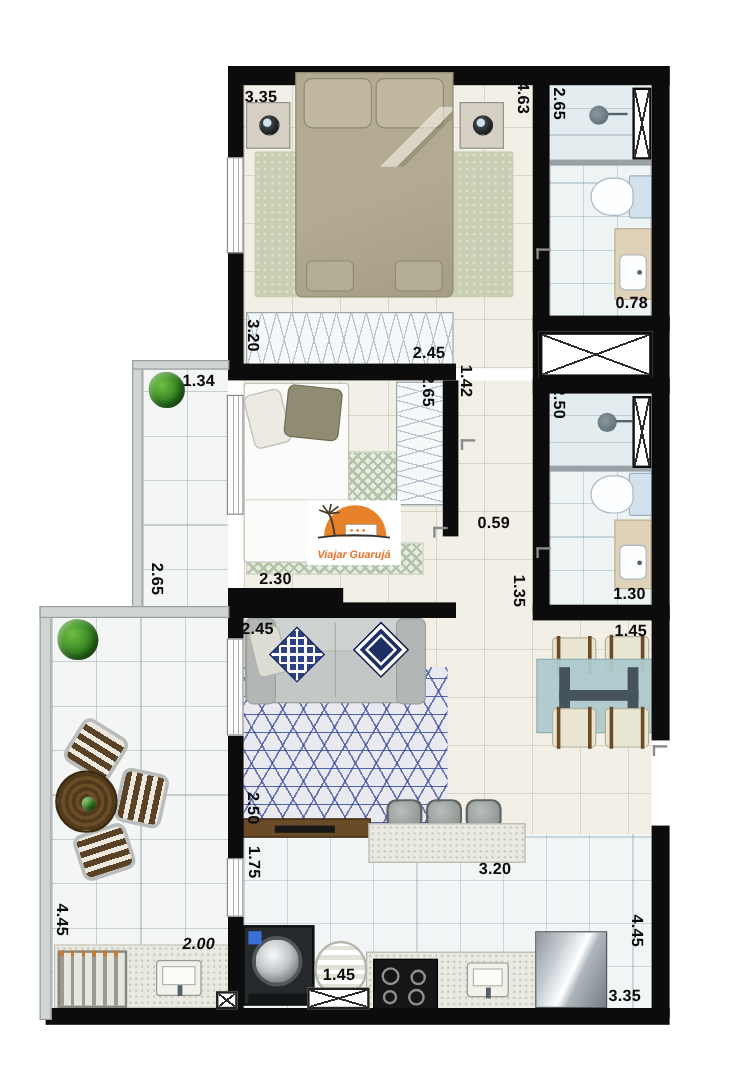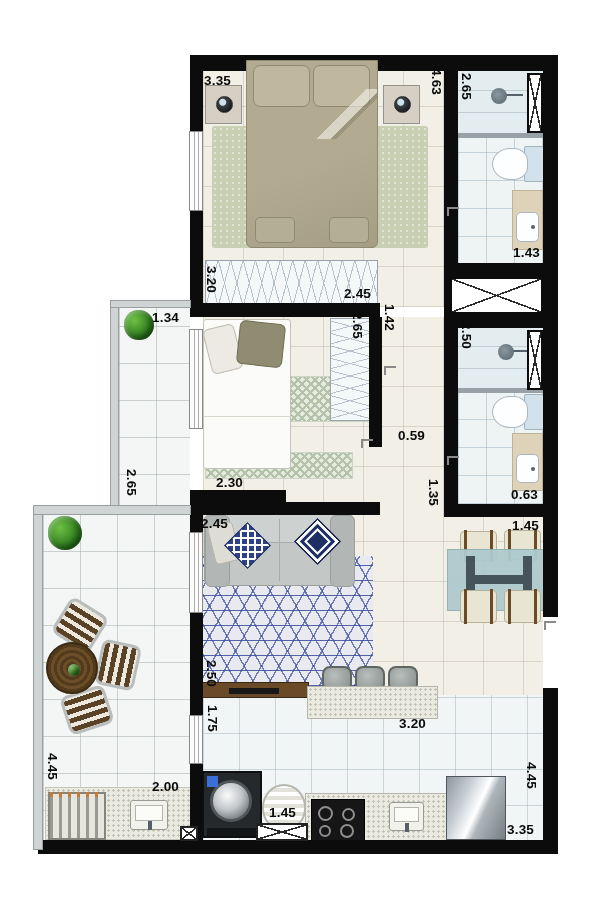--- a/index.html
+++ b/index.html
@@ -287,41 +287,54 @@
   <div class="a xpat glass" style="left:527px;top:330px;width:16px;height:60px;z-index:5;"></div>
   <div class="a xpat xbox" style="left:180px;top:826px;width:18px;height:15px;z-index:6;"></div>
   <div class="a xpat xbox" style="left:256px;top:823px;width:52px;height:18px;z-index:6;"></div>
 
   <div class="a dmark" style="left:447px;top:207px;z-index:6;"></div>
   <div class="a dmark" style="left:447px;top:456px;z-index:6;"></div>
   <div class="a dmark" style="left:384px;top:366px;z-index:6;"></div>
   <div class="a dmark" style="left:361px;top:439px;z-index:6;"></div>
   <div class="a dmark" style="left:544px;top:621px;z-index:6;"></div>
 
+  <div class="a logo" style="left:256px;top:417px;width:78px;height:54px;">
+    <svg width="66" height="34" viewBox="0 0 66 34">
+      <path d="M8 28 A26 26 0 0 1 60 28 Z" fill="#e8822a"></path>
+      <rect x="26" y="18" width="26" height="10" fill="#ffffff" stroke="#999" stroke-width="0.6"></rect>
+      <circle cx="31" cy="23" r="1.2" fill="#e8822a"></circle>
+        <circle cx="36" cy="23" r="1.2" fill="#e8822a"></circle>
+        <circle cx="41" cy="23" r="1.2" fill="#e8822a"></circle>
+      <path d="M17 28 C16 20 15 14 12 9" stroke="#4a3a2a" stroke-width="1.6" fill="none"></path>
+      <path d="M12 9 L4 6 M12 9 L7 2 M12 9 L14 1 M12 9 L20 3 M12 9 L21 8" stroke="#4a3a2a" stroke-width="1.4" fill="none"></path>
+      <path d="M3 29 Q33 25 63 29" stroke="#333" stroke-width="1.4" fill="none"></path>
+    </svg>
+    <div class="logotext">Viajar Guarujá</div>
+  </div>
 
   <div id="labels-layer">
       <div class="dim" style="left: 204px; top: 74px;">3.35</div>
       <div class="dim dimv" style="left: 429px; top: 68px;">4.63</div>
       <div class="dim dimv" style="left: 459px; top: 73px;">2.65</div>
-      <div class="dim" style="left: 513px; top: 246px;">1.43</div>
+      <div class="dim" style="left: 513px; top: 246px;">0.78</div>
       <div class="dim dimv" style="left: 204px; top: 266px;">3.20</div>
       <div class="dim" style="left: 344px; top: 287px;">2.45</div>
       <div class="dim" style="left: 152px; top: 311px;">1.34</div>
       <div class="dim dimv" style="left: 350px; top: 312px;">2.65</div>
       <div class="dim dimv" style="left: 382px; top: 304px;">1.42</div>
       <div class="dim dimv" style="left: 459px; top: 322px;">2.50</div>
       <div class="dim" style="left: 398px; top: 429px;">0.59</div>
       <div class="dim dimv" style="left: 124px; top: 469px;">2.65</div>
       <div class="dim" style="left: 216px; top: 476px;">2.30</div>
       <div class="dim dimv" style="left: 426px; top: 479px;">1.35</div>
-      <div class="dim" style="left: 511px; top: 488px;">0.63</div>
+      <div class="dim" style="left: 511px; top: 488px;">1.30</div>
       <div class="dim" style="left: 512px; top: 519px;">1.45</div>
       <div class="dim" style="left: 201px; top: 517px;">2.45</div>
       <div class="dim dimv" style="left: 204px; top: 660px;">2.50</div>
       <div class="dim dimv" style="left: 205px; top: 705px;">1.75</div>
       <div class="dim" style="left: 399px; top: 717px;">3.20</div>
-      <div class="dim" style="left: 152px; top: 780px;">2.00</div>
+      <div class="dim" style="left: 152px; top: 780px; font-style: italic;">2.00</div>
       <div class="dim dimv" style="left: 45px; top: 753px;">4.45</div>
       <div class="dim" style="left: 269px; top: 806px;">1.45</div>
       <div class="dim dimv" style="left: 524px; top: 762px;">4.45</div>
       <div class="dim" style="left: 507px; top: 823px;">3.35</div>
     </div>
 </div>
 
 </body></html>

